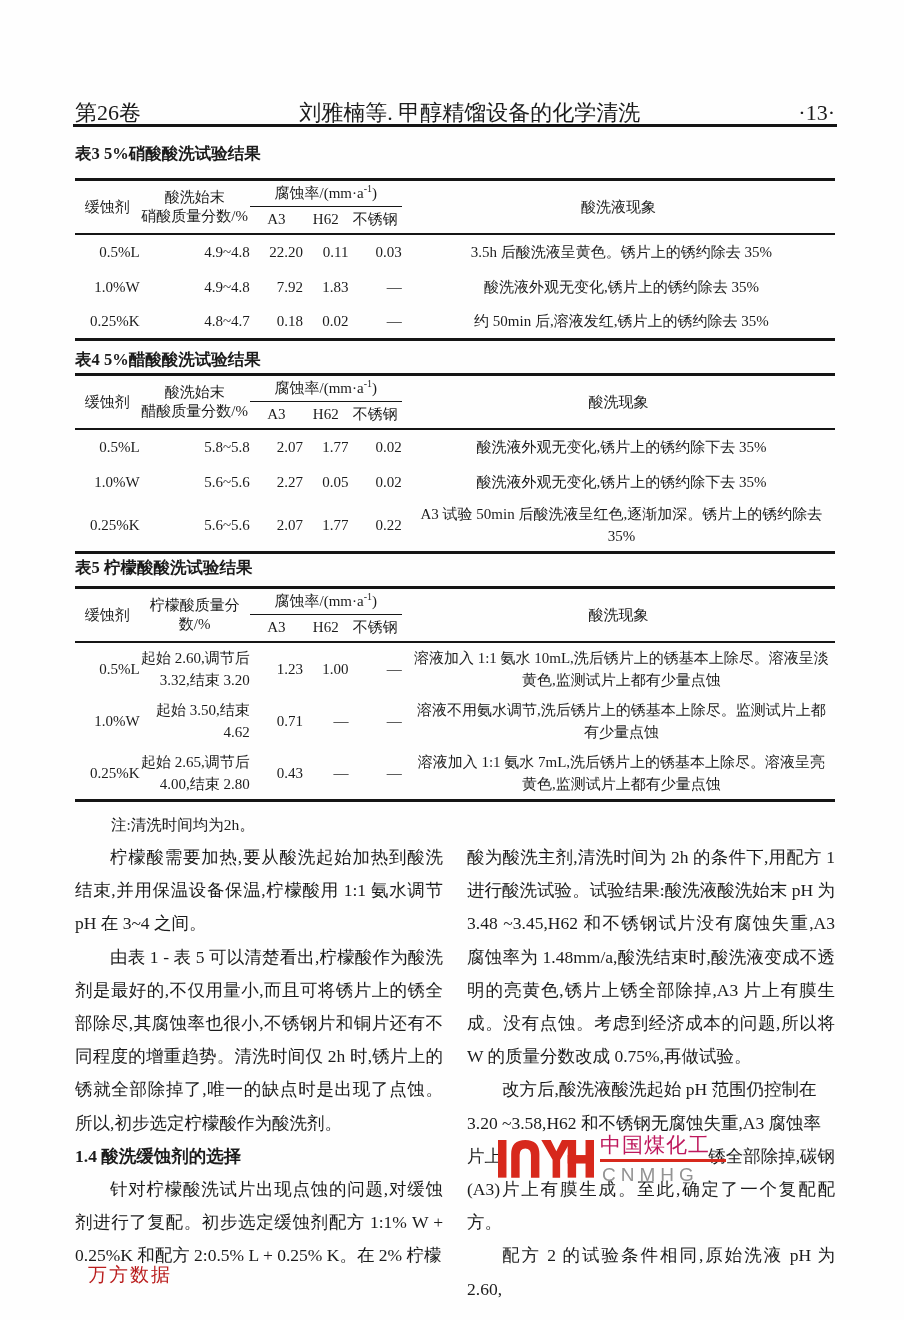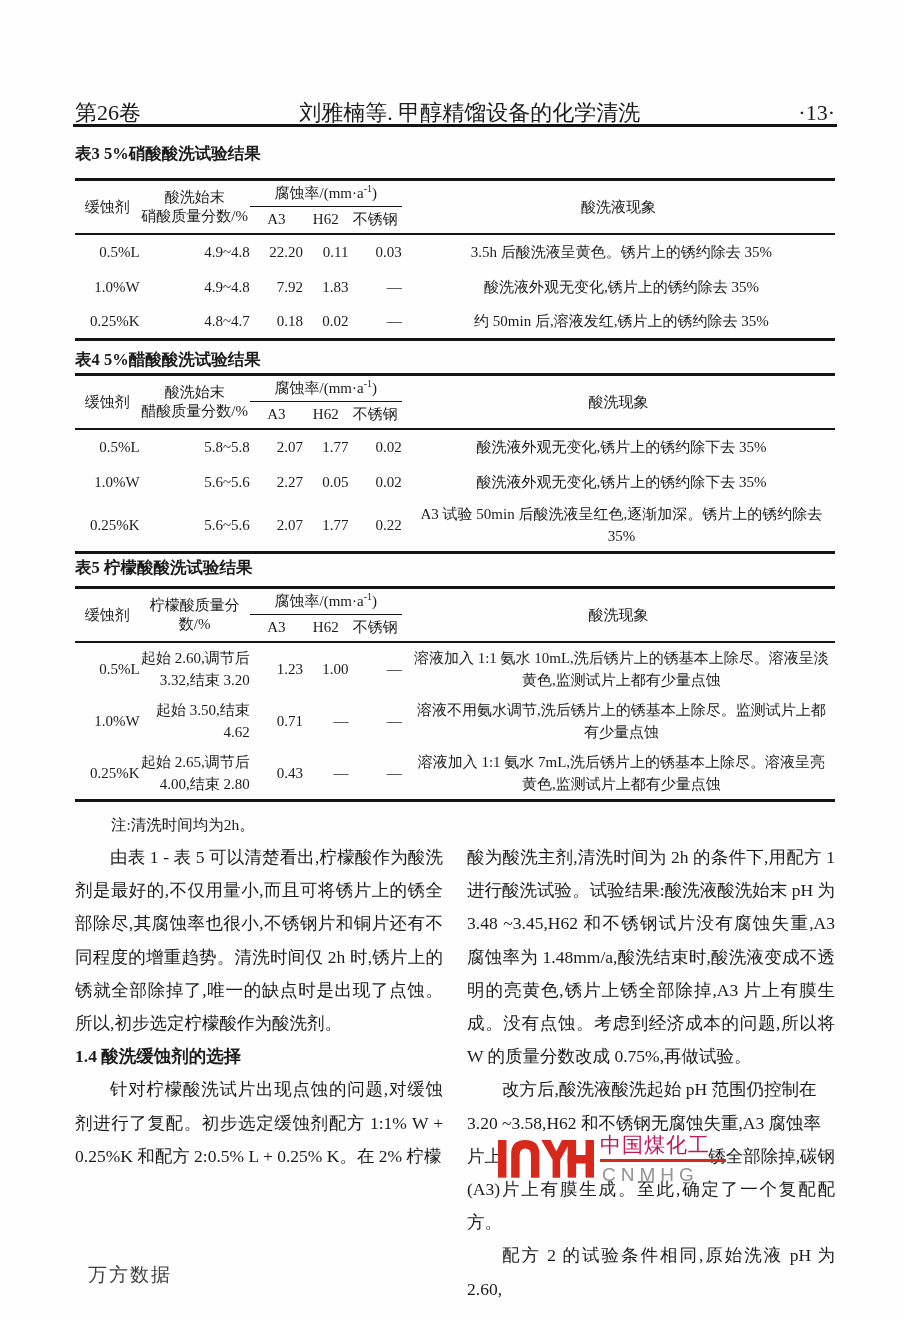--- a/index.html
+++ b/index.html
@@ -50,21 +50,21 @@
   
   .watermark { position:absolute; left:494px; top:1122px; width:250px; height:82px; z-index:10; }
   .wm-logo { position:absolute; left:4px; top:10px; width:96px; height:48px; }
   .wm-cn { position:absolute; left:106px; top:9px; font-size:21px; letter-spacing:1px;
            color:#be185d; font-family:"Liberation Sans", sans-serif; }
   .wm-underline { position:absolute; left:106px; top:37px; width:126px; height:3px; background:#d7281c; }
   .wm-en { position:absolute; left:108px; top:42px; font-size:19px; letter-spacing:5px;
            color:#929292; font-family:"Liberation Sans", sans-serif; }
 
   .footer-brand { position:absolute; left:88px; top:1262px; font-size:19px; letter-spacing:2px;
-                  color:#404040; font-family:"Liberation Sans", sans-serif; }
+                  color:#b91c1c; font-family:"Liberation Sans", sans-serif; }
 </style>
 </head>
 <body>
 
 <div class="page">
 
   <div class="running-header">
     <span>第26卷</span>
     <span class="center">刘雅楠等. 甲醇精馏设备的化学清洗</span>
     <span>·13·</span>
@@ -228,20 +228,21 @@
         <td>—</td>
         <td>—</td>
         <td class="phen">溶液加入 1:1 氨水 7mL,洗后锈片上的锈基本上除尽。溶液呈亮黄色,监测试片上都有少量点蚀</td>
       </tr>
     </tbody>
   </table>
 
   <div class="note">注:清洗时间均为2h。</div>
 
   <div class="col col-left">
+    <p class="indent">柠檬酸需要加热,要从酸洗起始加热到酸洗结束,并用保温设备保温,柠檬酸用 1:1 氨水调节 pH 在 3~4 之间。</p>
     <p class="indent">由表 1 - 表 5 可以清楚看出,柠檬酸作为酸洗剂是最好的,不仅用量小,而且可将锈片上的锈全部除尽,其腐蚀率也很小,不锈钢片和铜片还有不同程度的增重趋势。清洗时间仅 2h 时,锈片上的锈就全部除掉了,唯一的缺点时是出现了点蚀。所以,初步选定柠檬酸作为酸洗剂。</p>
     <p class="sec-head">1.4  酸洗缓蚀剂的选择</p>
     <p class="indent">针对柠檬酸洗试片出现点蚀的问题,对缓蚀剂进行了复配。初步选定缓蚀剂配方 1:1% W + 0.25%K 和配方 2:0.5% L + 0.25% K。在 2% 柠檬</p>
   </div>
 
   <div class="col col-right">
     <p>酸为酸洗主剂,清洗时间为 2h 的条件下,用配方 1 进行酸洗试验。试验结果:酸洗液酸洗始末 pH 为 3.48 ~3.45,H62 和不锈钢试片没有腐蚀失重,A3 腐蚀率为 1.48mm/a,酸洗结束时,酸洗液变成不透明的亮黄色,锈片上锈全部除掉,A3 片上有膜生成。没有点蚀。考虑到经济成本的问题,所以将 W 的质量分数改成 0.75%,再做试验。</p>
     <div style="text-indent:2em">改方后,酸洗液酸洗起始 pH 范围仍控制在</div>
     <div>3.20 ~3.58,H62 和不锈钢无腐蚀失重,A3 腐蚀率</div>
     <div class="wm-line">

